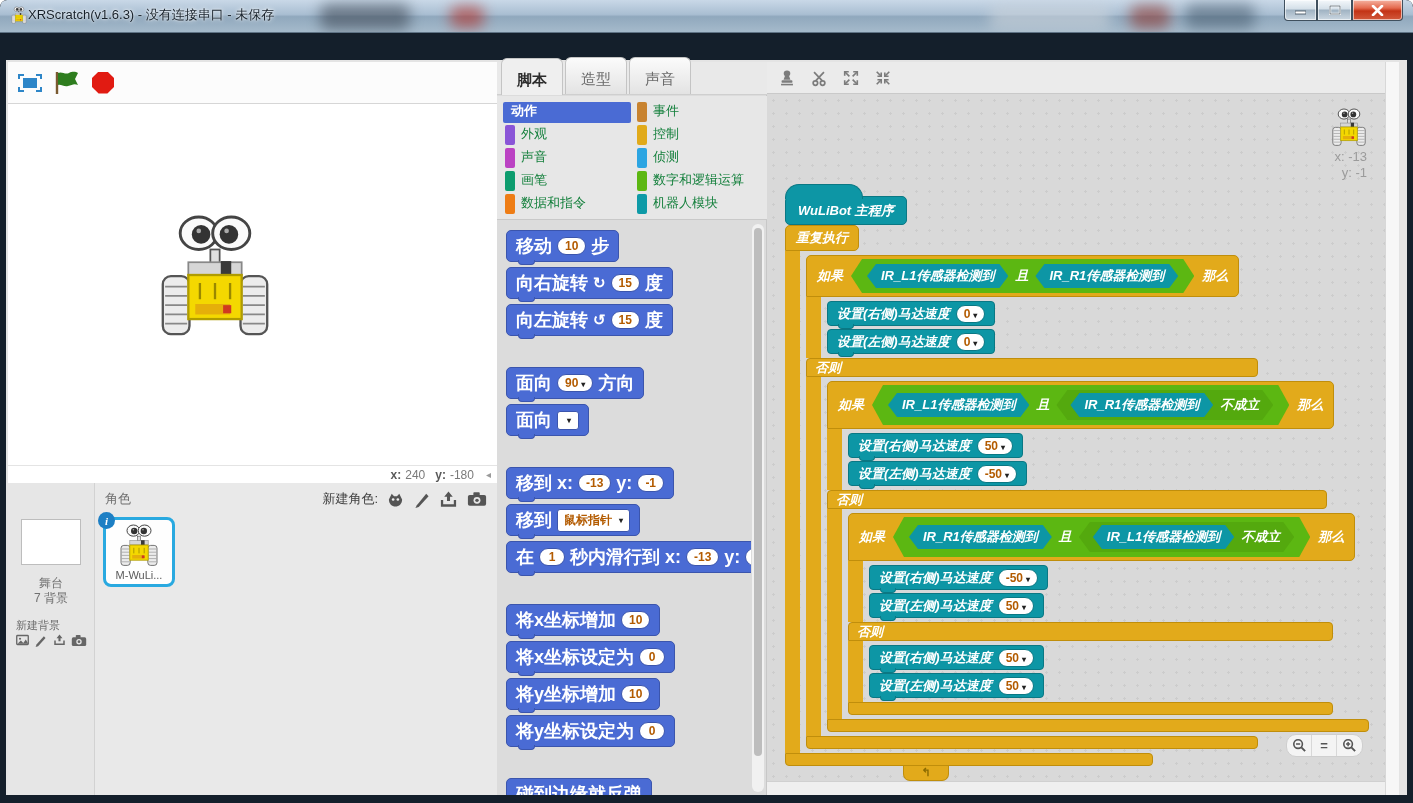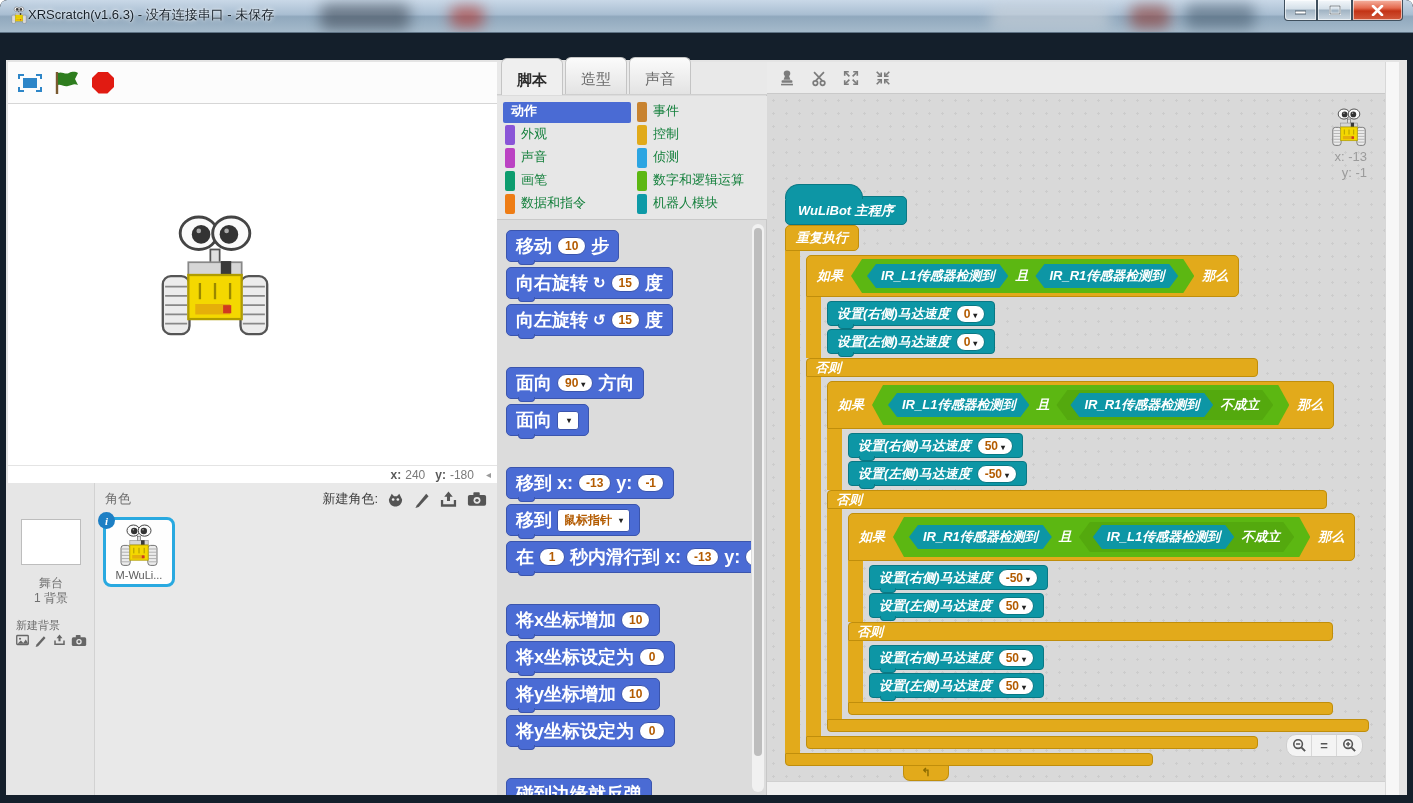--- a/index.html
+++ b/index.html
@@ -238,21 +238,21 @@
     <span class="val">240</span>
     <span class="lbl">y:</span>
     <span class="val">-180</span>
     <span class="coord-toggle">◂</span>
   </div>
 
   <div class="sprite-panel">
     <div class="stage-col">
       <div class="stage-thumb"></div>
       <div class="t1">舞台</div>
-      <div class="t2">1 背景</div>
+      <div class="t2">7 背景</div>
       <div class="new-backdrop">新建背景</div>
       <div class="backdrop-icons">
         <svg width="15" height="14" viewBox="0 0 18 17">
             <rect x="2" y="3" width="14" height="11" rx="1" fill="none" stroke="#666" stroke-width="1.6"></rect>
             <circle cx="6" cy="7" r="1.3" fill="#666"></circle>
             <path d="M3 13l4-4 3 3 3-4 3 5z" fill="#666"></path>
           </svg>
         <svg width="14" height="14" viewBox="0 0 17 17">
             <path d="M3 14L12 4l2 2-9 10-3 1z" fill="#666"></path>
           </svg>

